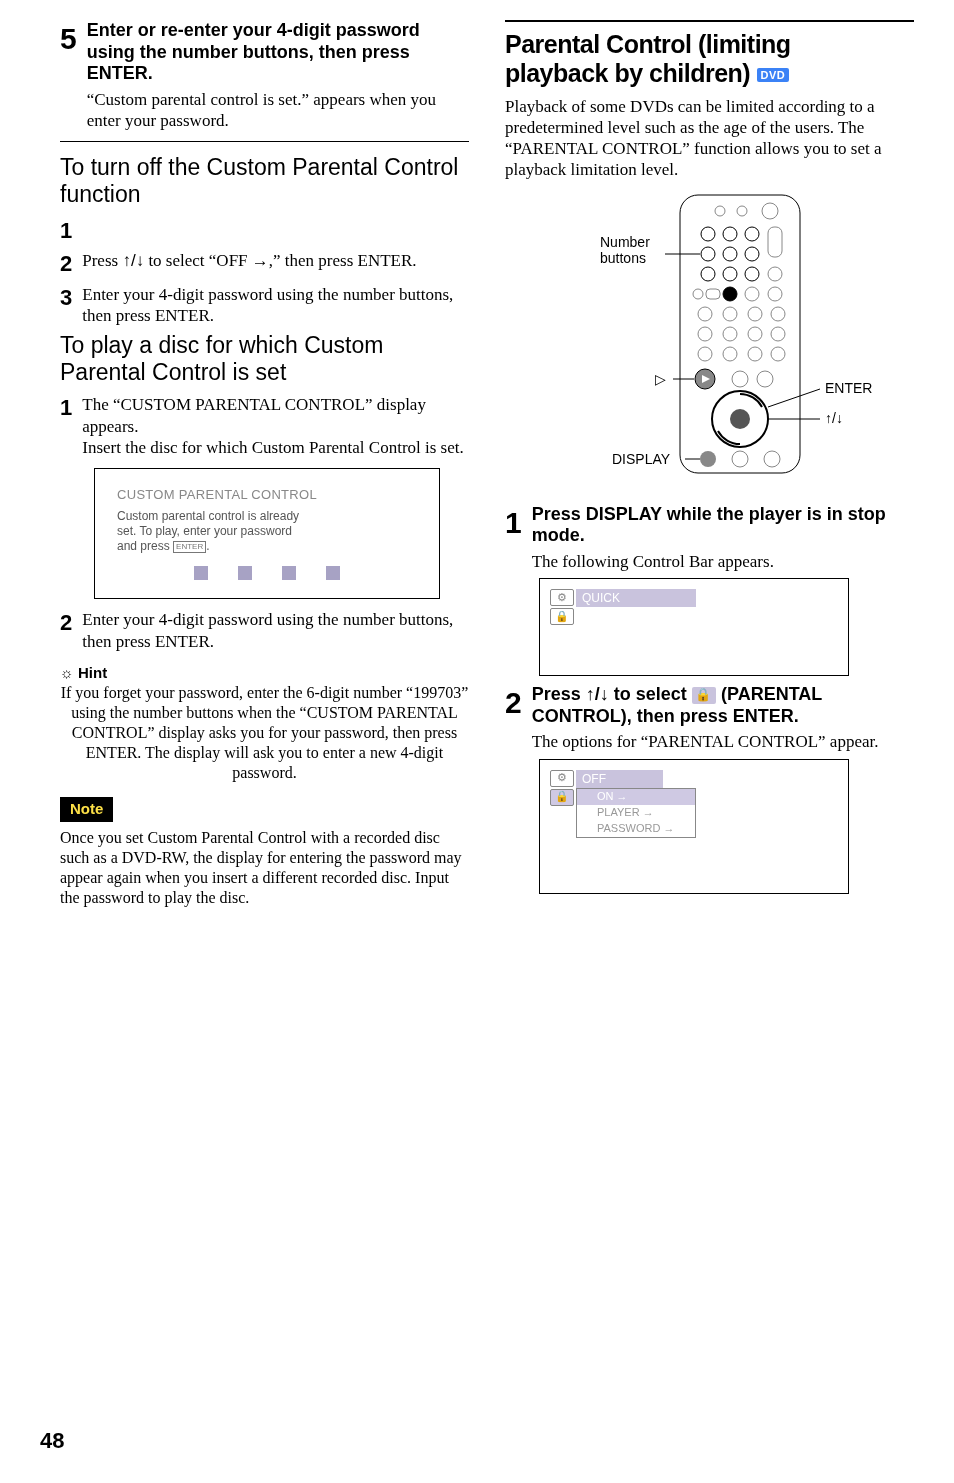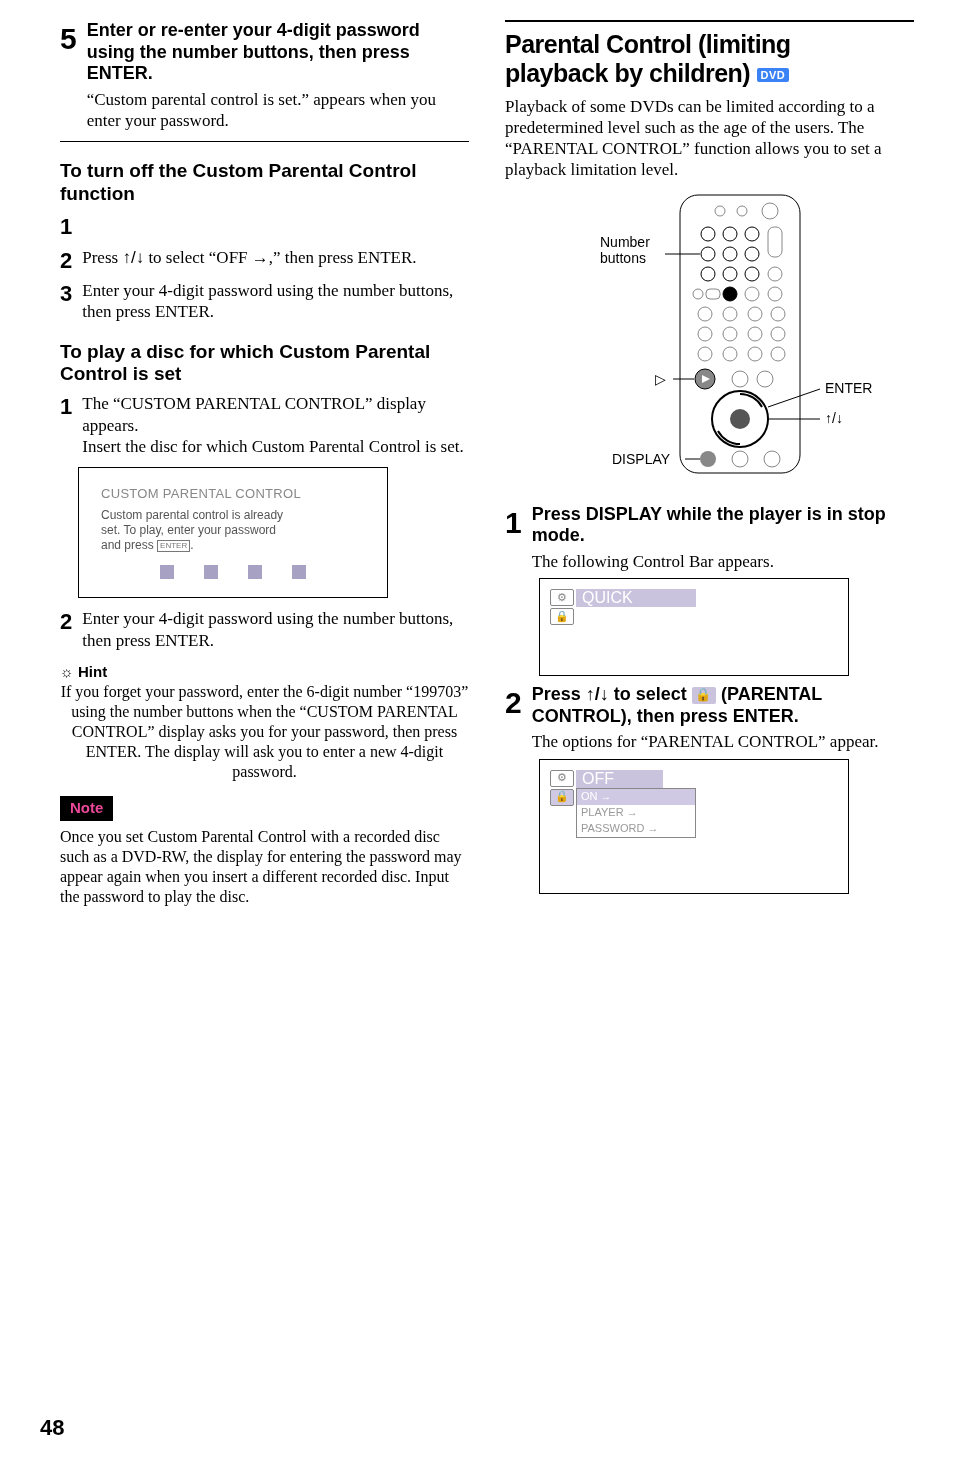--- a/index.html
+++ b/index.html
@@ -35,62 +35,61 @@
     font-weight: bold;
     font-size: 18px;
     line-height: 1.2;
   }
   .substep { display:flex; gap:10px; margin-bottom:6px; align-items:flex-start;}
   .substep .content { flex:1; }
   .bodytext { margin-top:4px;}
   hr.sep { border:none; border-top:0.5px solid #000; margin:10px 0 12px; }
   .h3 {
     font-family: Arial, Helvetica, sans-serif;
-    font-weight: bold;
-    font-size: 19px;
+    font-weight: normal;
+    font-size: 23px;
     line-height: 1.18;
-    margin-top: 18px;
     margin-bottom: 8px;
   }
   .h2 {
     font-family: Arial, Helvetica, sans-serif;
     font-weight: 900;
     font-size: 25px;
     line-height: 1.15;
     margin-bottom: 8px;
     letter-spacing:-0.5px;
   }
   .topbar { border-top: 2px solid #000; height:0; margin-bottom:8px;}
   .display-box {
     border: 0.6px solid #000;
-    width: 310px;
+    width: 346px;
     padding: 18px 22px 18px;
-    margin: 10px 0 10px 18px;
+    margin: 10px 0 10px 34px;
     font-family: Arial, Helvetica, sans-serif;
     font-size: 12px;
     color:#555;
   }
   .display-box .title { font-size:13px; letter-spacing:0.3px; margin-bottom:6px; color:#888;}
   .display-box .row-tiles { display:flex; gap:30px; justify-content:center; margin-top:12px;}
   .tile { width:14px;height:14px;background:#a7a2c4;}
   .hintlabel { font-family: Arial, Helvetica, sans-serif; font-weight:bold; font-size:15px;}
-  .notebox { display:inline-block; background:#000; color:#ec4899; font-family:Arial; font-weight:bold; font-size:15px; padding:3px 10px; margin:14px 0 6px;}
+  .notebox { display:inline-block; background:#000; color:#fde047; font-family:Arial; font-weight:bold; font-size:15px; padding:3px 10px; margin:14px 0 6px;}
   .dvd-badge { display:inline-block; background:#3b82f6; color:#fff; font-family:Arial; font-size:11px; font-weight:bold; padding:1px 4px; border-radius:2px; vertical-align: 3px; letter-spacing:0.5px;}
   .remote-wrap { text-align:center; margin:8px 0 20px;}
   .ctrlbar { border:0.6px solid #000; width:310px; padding:10px 10px 50px 10px; margin:6px 0 8px 34px; font-family:Arial; font-size:13px;}
   .cb-row { display:flex; align-items:flex-start; gap:2px;}
   .cb-iconcol { display:flex; flex-direction:column; gap:2px;}
   .cb-icon { width:24px;height:17px;border:1px solid #888; display:flex;align-items:center;justify-content:center; font-size:11px; color:#888; border-radius:2px;}
-  .cb-field { height:18px; background:#c9c3dd; width:120px; color:#fff; font-size:16px; padding-left:6px; line-height:18px;}
+  .cb-field { height:18px; background:#c9c3dd; width:120px; color:#fff; font-size:12px; padding-left:6px; line-height:18px;}
   .cb-field2 { width:87px; }
   .opts { margin-left:29px; border:1px solid #888; width:120px;}
-  .opts div { height:16px; font-size:11px; color:#999; padding-left:4px; line-height:15px;}
+  .opts div { height:16px; font-size:11px; color:#999; padding-left:20px; line-height:15px;}
   .opts div.sel { background:#cfc9e3; color:#fff;}
   .pagenum {
-    position:absolute; left:40px; bottom:42px;
+    position:absolute; left:40px; bottom:29px;
     font-family: Arial, Helvetica, sans-serif; font-weight:bold; font-size:22px;
   }
   .tiny-enter { display:inline-block; border:0.5px solid #777; font-size:8px; padding:0 2px; vertical-align:1px; color:#777; font-family:Arial;}
   .glyph { font-family: Arial, sans-serif;}
   .lockicon { display:inline-block; background:#c9c3dd; color:#fff; border-radius:2px; padding:0 4px 1px; font-size:13px; vertical-align:1px;}
   .bulb { font-size:15px; }
   .remote-svg-label { font-family: Arial, sans-serif; font-size: 14px; }
 </style>
 </head>
 <body>

